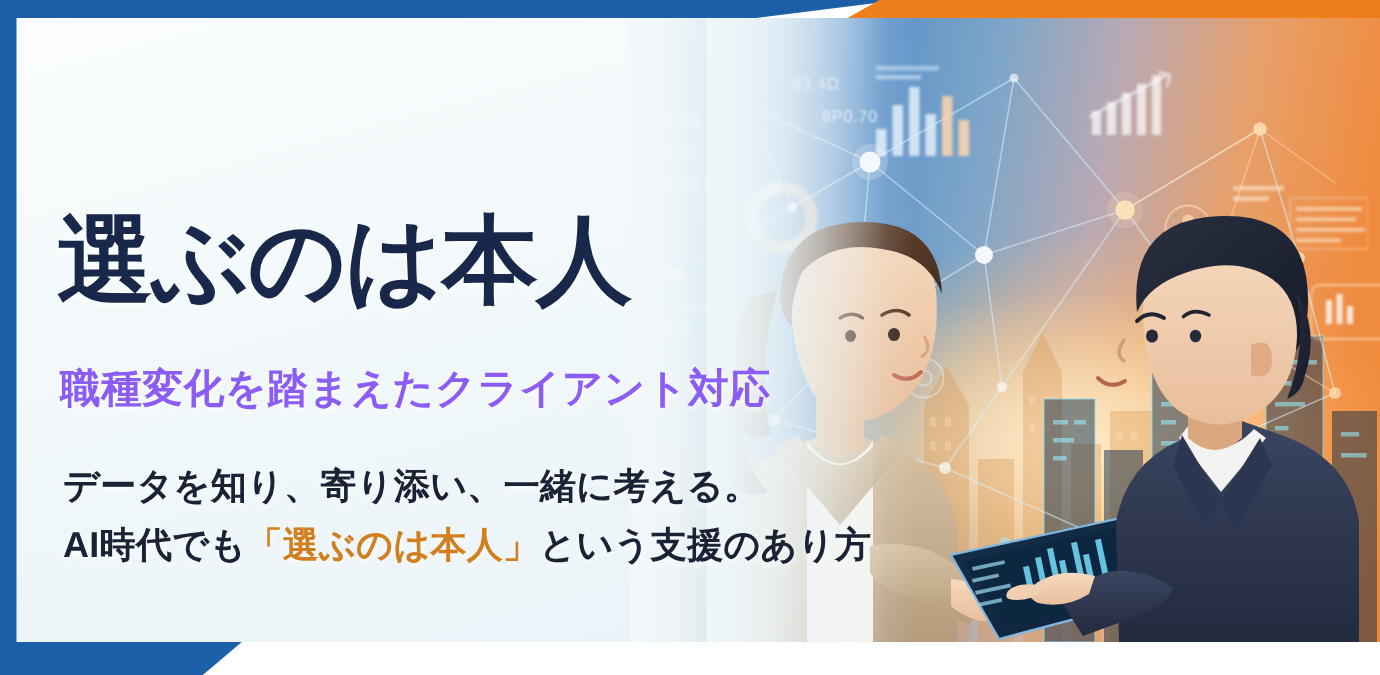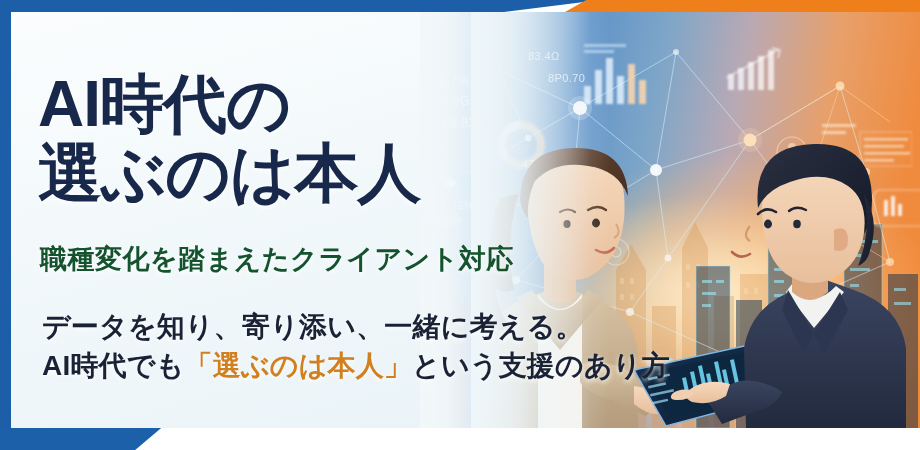--- a/index.html
+++ b/index.html
@@ -75,27 +75,27 @@
     letter-spacing:-1px;
     margin:0;
     text-shadow:0 2px 5px rgba(255,255,255,.85),0 0 2px rgba(255,255,255,.9);
     white-space:nowrap;
   }
   .h1-l1{position:absolute;left:0;top:60px;}
   .h1-l2{position:absolute;left:0;top:129px;}
 
   .h2{
     position:absolute;left:2px;top:229px;
-    color:#14532d;font-weight:bold;font-size:27px;letter-spacing:.5px;
+    color:#8b5cf6;font-weight:bold;font-size:27px;letter-spacing:.5px;
     text-shadow:0 2px 5px rgba(255,255,255,.9);white-space:nowrap;
   }
 
   .lead{
     position:absolute;left:4px;
-    color:#1A2336;font-weight:bold;font-size:28px;letter-spacing:.2px;
+    color:#1A2336;font-weight:bold;font-size:24px;letter-spacing:.2px;
     text-shadow:0 2px 5px rgba(255,255,255,.9);white-space:nowrap;
   }
   .lead-1{top:296px;}
   .lead-2{top:335px;}
   .hl{color:#D2801F;}
 </style>
 </head>
 <body>
 
 <div class="banner">
@@ -410,21 +410,20 @@
         <path d="M272 292 q-14 -2 -20 4 q-4 6 6 6 q10 0 16 -6 z" fill="#f1d0b1"></path>
       </g>
     </svg>
 
     <div class="art-fade"></div>
   </div>
 
   <div class="panel-edge"></div>
 
   <div class="copy">
-    <div class="h1 h1-l1">AI時代の</div>
     <div class="h1 h1-l2">選ぶのは本人</div>
 
     <div class="h2">職種変化を踏まえたクライアント対応</div>
 
     <div class="lead lead-1">データを知り、寄り添い、一緒に考える。</div>
     <div class="lead lead-2"><span>AI時代でも</span><span class="hl">「選ぶのは本人」</span><span>という支援のあり方</span></div>
   </div>
 
   <div class="topbar">
     <div class="topbar-blue"></div>

